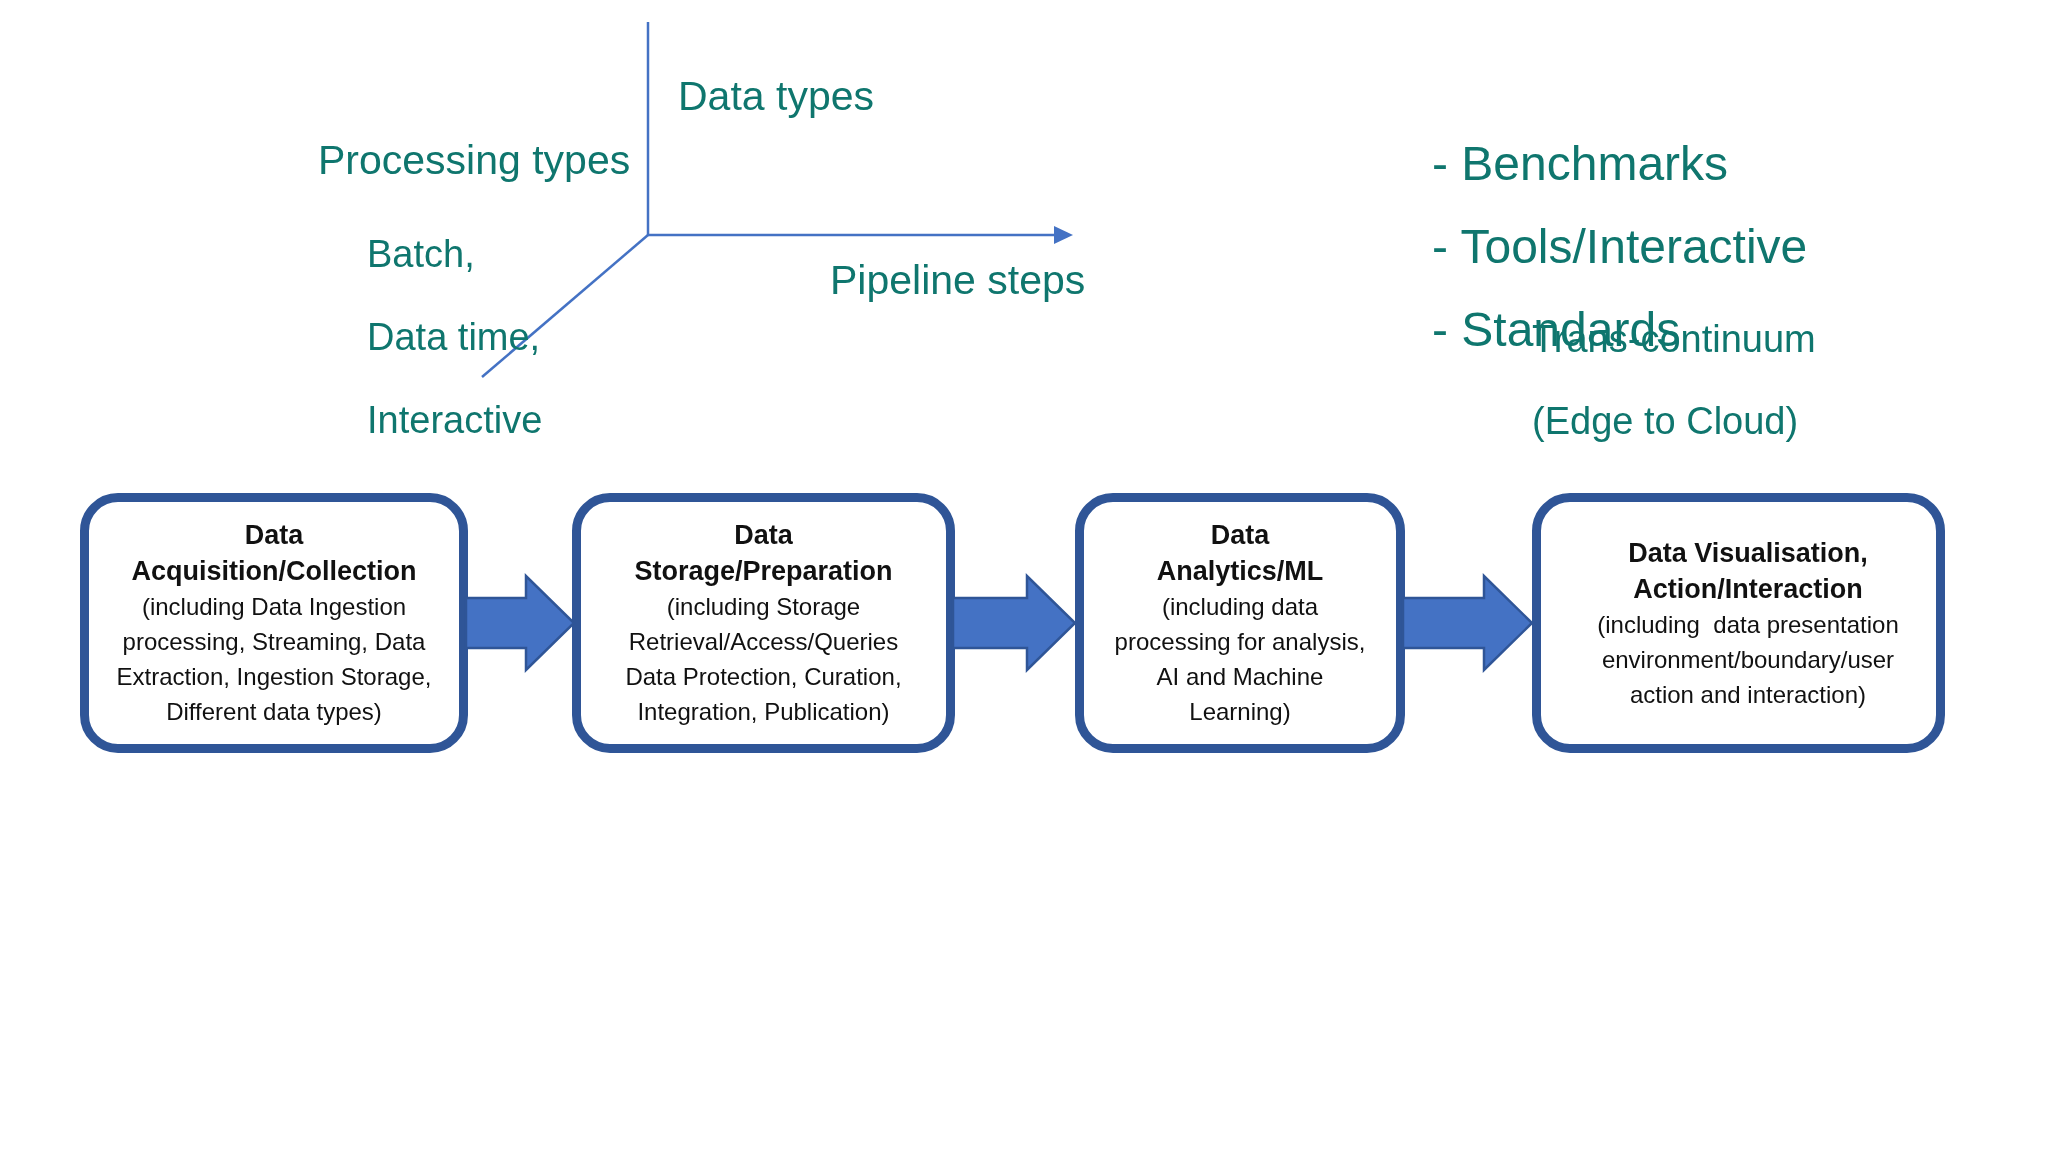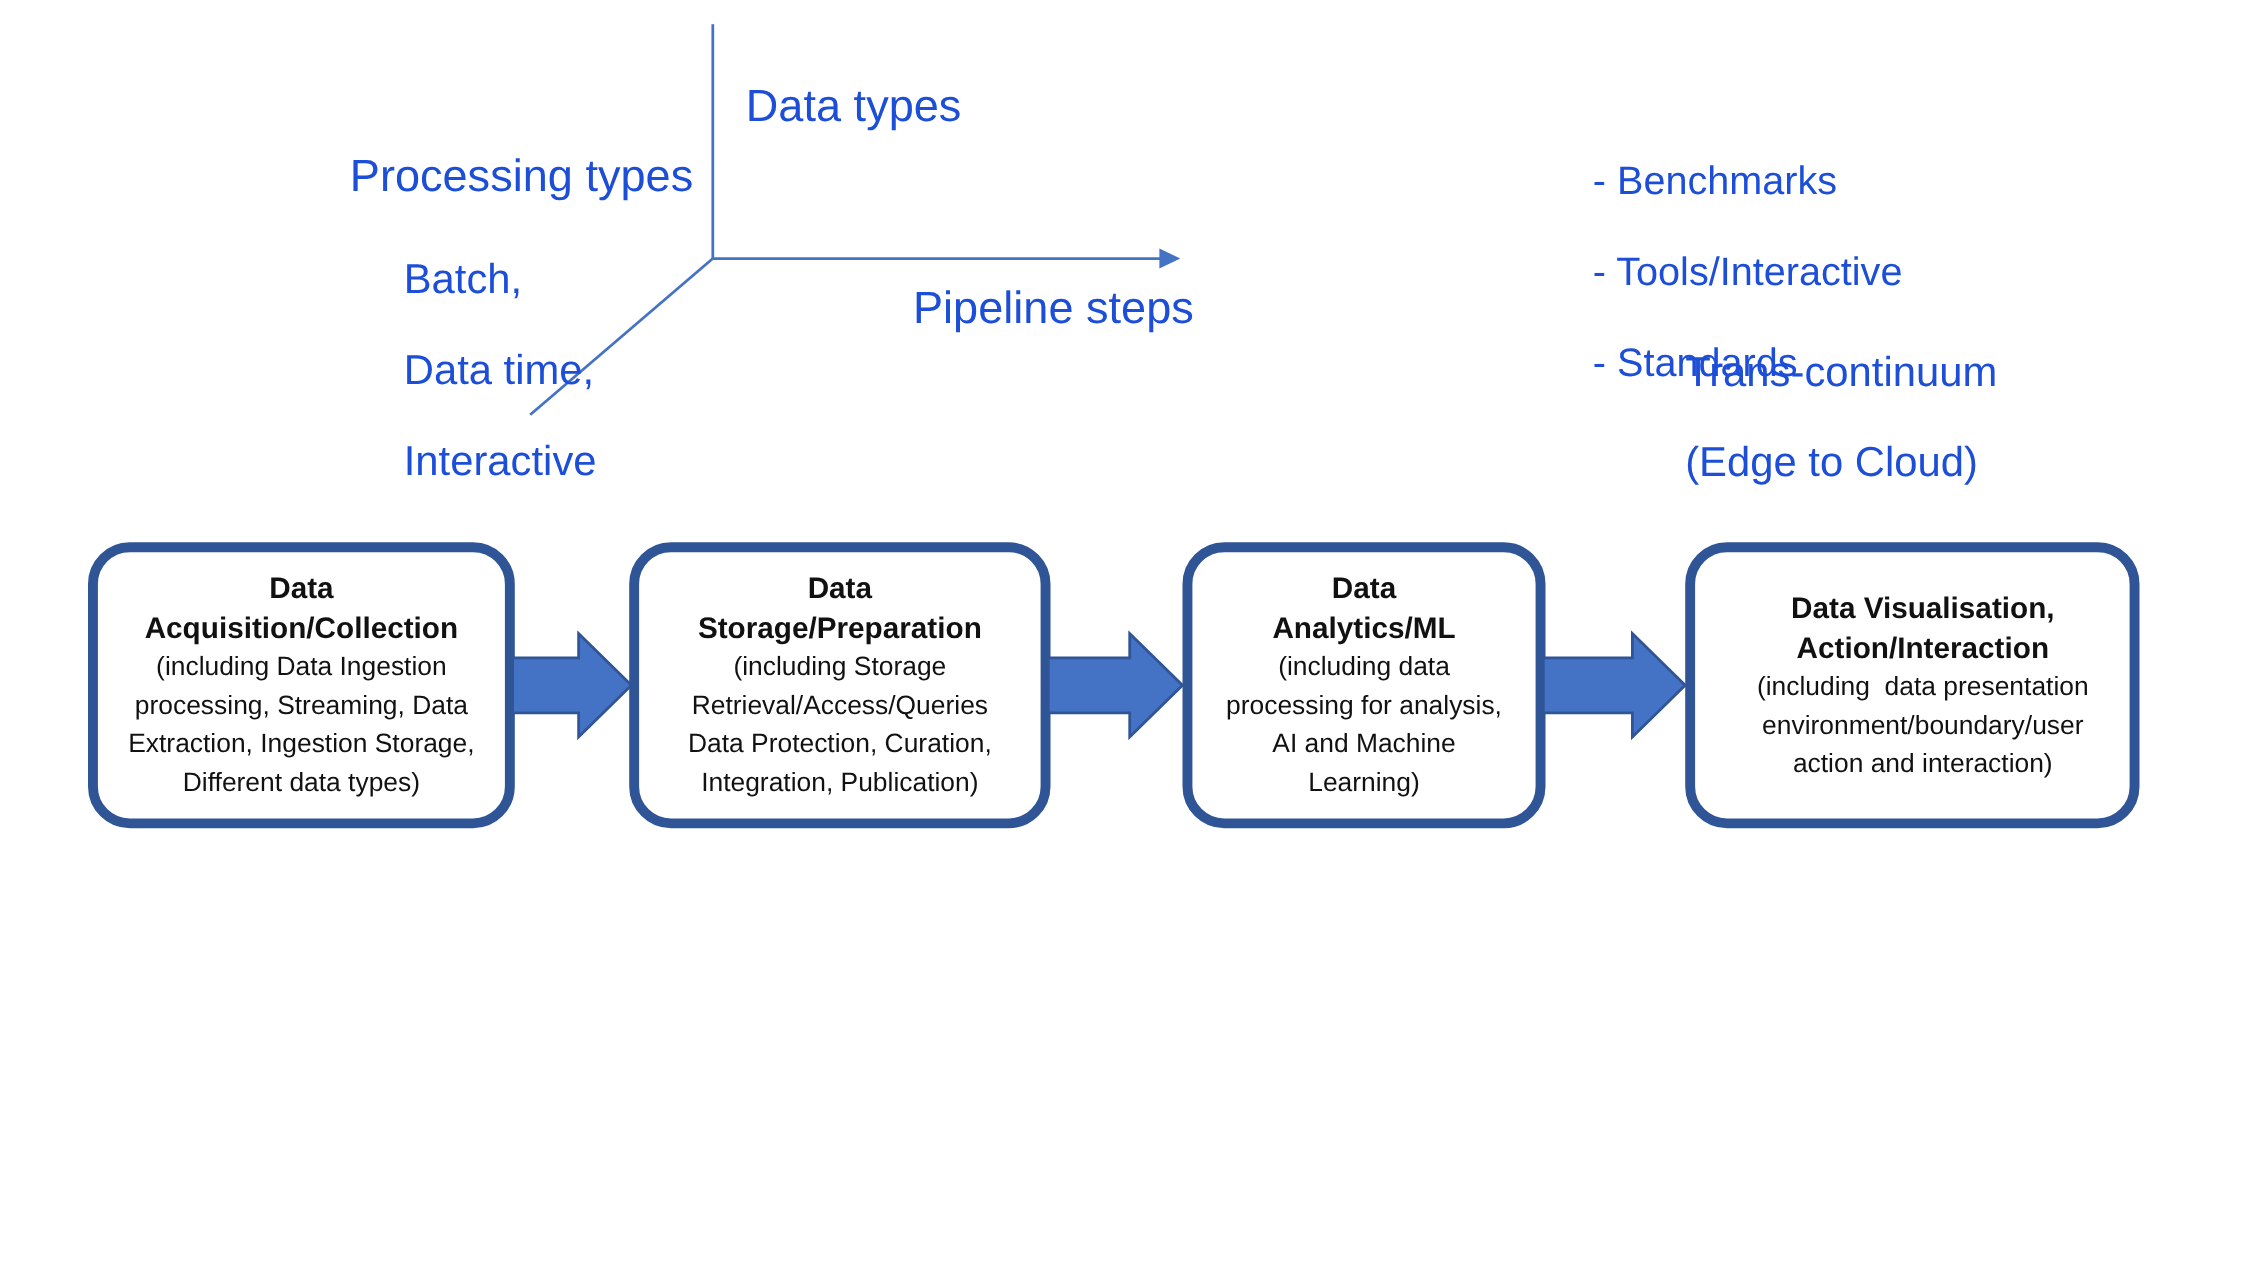--- a/index.html
+++ b/index.html
@@ -4,24 +4,24 @@
 <style>
   html,body{margin:0;padding:0;background:#ffffff;}
   .canvas{
     position:relative;
     width:2048px;height:1152px;
     background:#ffffff;
     font-family:"Liberation Sans", sans-serif;
     color:#111111;
     overflow:hidden;
   }
-  .label{position:absolute;white-space:pre;color:#1d4ed8;}
+  .label{position:absolute;white-space:pre;color:#0f766e;}
   .axis-label{font-size:41px;line-height:1.1;}
   .proc-items div{font-size:38px;line-height:47px;}
-  .bullets div{font-size:36px;line-height:47px;margin-left:16px;}
+  .bullets div{font-size:48px;line-height:47px;}
   .trans div{font-size:38px;line-height:46px;}
 
   
   .axis-svg{position:absolute;left:0;top:0;}
 
   
   .pbox{
     position:absolute;
     top:493px;height:260px;
     box-sizing:border-box;

